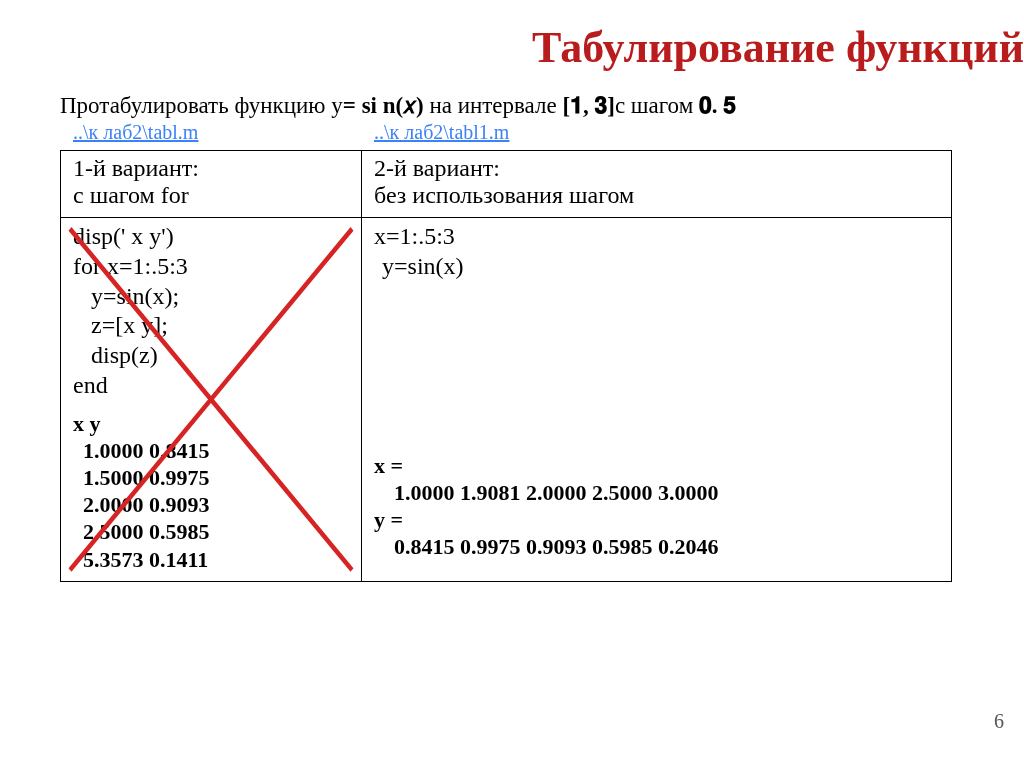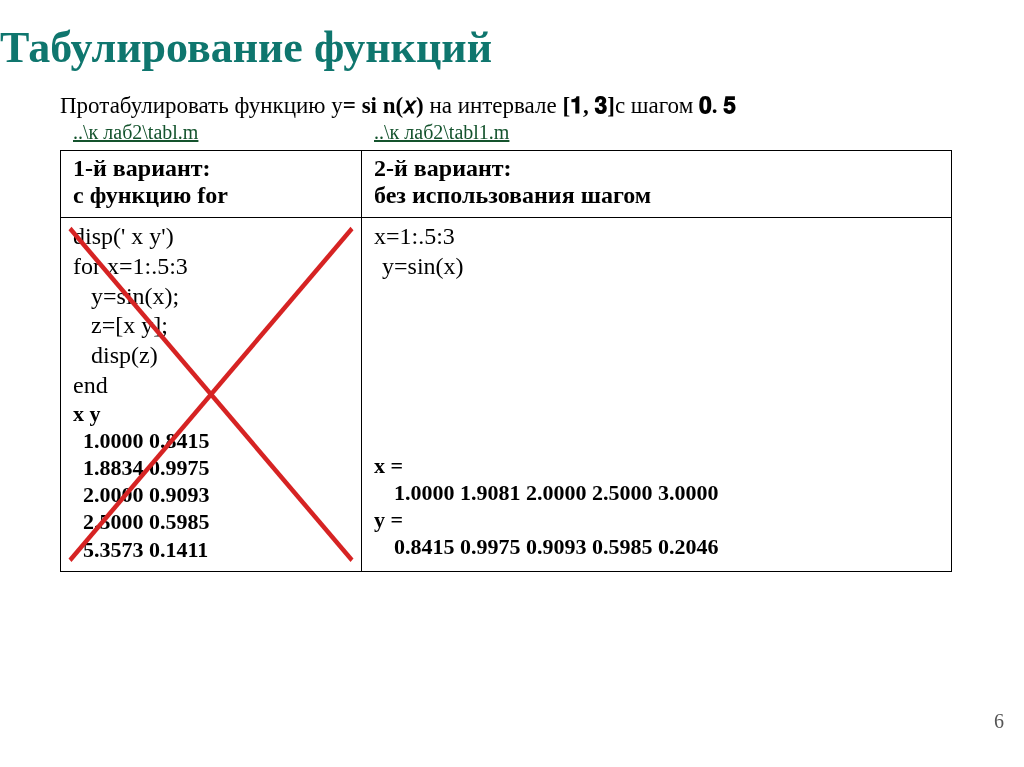--- a/index.html
+++ b/index.html
@@ -1,27 +1,27 @@
 <!DOCTYPE html>
 <html><head>
 <meta charset="utf-8">
 <style>
   html,body{margin:0;padding:0;width:1024px;height:767px;background:#fff;font-family:"Times New Roman",serif;color:#000}
   .slide{position:relative;width:1024px;height:767px;box-sizing:border-box}
-  .title{position:absolute;top:22px;left:0;width:100%;text-align:left;font-size:44px;font-weight:bold;color:#0f766e}
+  .title{position:absolute;top:22px;left:0;width:100%;text-align:right;font-size:44px;font-weight:bold;color:#b91c1c}
   .task{position:absolute;top:90px;left:60px;width:900px;font-size:23px;line-height:1.4}
   .task .b{font-weight:bold}
   table.main{position:absolute;top:150px;left:60px;border-collapse:collapse;width:892px}
   table.main td{border:1.5px solid #000;vertical-align:top;padding:0;font-size:24px}
   .cell-inner{padding:4px 10px 8px 12px;position:relative}
-  .link{color:#14532d;text-decoration:underline;font-size:20px;position:absolute;top:-30px;left:12px}
+  .link{color:#3b82f6;text-decoration:underline;font-size:20px;position:absolute;top:-30px;left:12px}
   .hdr{font-size:24px}
-  .hdr .b{font-weight:bold}
+  .hdr .b{font-weight:normal}
   .code-line{font-size:24px;line-height:1.24}
-  .out-h{font-size:22px;font-weight:bold;margin-top:0}
+  .out-h{font-size:22px;font-weight:bold;margin-top:10px}
   .out-line{font-size:22px;font-weight:bold;line-height:1.24}
   .out-block{margin-left:10px}
   .pagenum{position:absolute;right:20px;bottom:34px;font-size:20px;color:#555}
   .cross-wrap{position:relative}
   svg.cross{position:absolute;inset:0;width:100%;height:100%;pointer-events:none}
   .col1{width:300px}
   .pad-left{padding-left:18px}
 </style>
 </head>
 <body>
@@ -35,21 +35,21 @@
   </div>
 
   <table class="main">
     <tbody>
         <tr>
       <td class="col1">
         <div class="cell-inner">
           <a class="link">..\к лаб2\tabl.m</a>
           <div class="hdr">
             <span class="b">1-й вариант:</span><br>
-            <span class="b">с функцию for</span>
+            <span class="b">с шагом for</span>
           </div>
         </div>
       </td>
       <td>
         <div class="cell-inner">
           <a class="link">..\к лаб2\tabl1.m</a>
           <div class="hdr">
             <span class="b">2-й вариант:</span><br>
             <span class="b">без использования шагом</span>
           </div>
@@ -61,21 +61,21 @@
         <div class="cell-inner cross-wrap">
           <div class="code-line">disp('      x           y')</div>
           <div class="code-line">for x=1:.5:3</div>
           <div class="code-line pad-left">y=sin(x);</div>
           <div class="code-line pad-left">z=[x y];</div>
           <div class="code-line pad-left">disp(z)</div>
           <div class="code-line">end</div>
           <div class="out-h">x         y</div>
           <div class="out-block">
             <div class="out-line">1.0000    0.8415</div>
-            <div class="out-line">1.8834    0.9975</div>
+            <div class="out-line">1.5000    0.9975</div>
             <div class="out-line">2.0000    0.9093</div>
             <div class="out-line">2.5000    0.5985</div>
             <div class="out-line">5.3573    0.1411</div>
           </div>
           <svg class="cross" viewBox="0 0 100 100" preserveAspectRatio="none">
             <line x1="3" y1="3" x2="97" y2="97" stroke="#d62323" stroke-width="1.4"></line>
             <line x1="97" y1="3" x2="3" y2="97" stroke="#d62323" stroke-width="1.4"></line>
           </svg>
         </div>
       </td>

